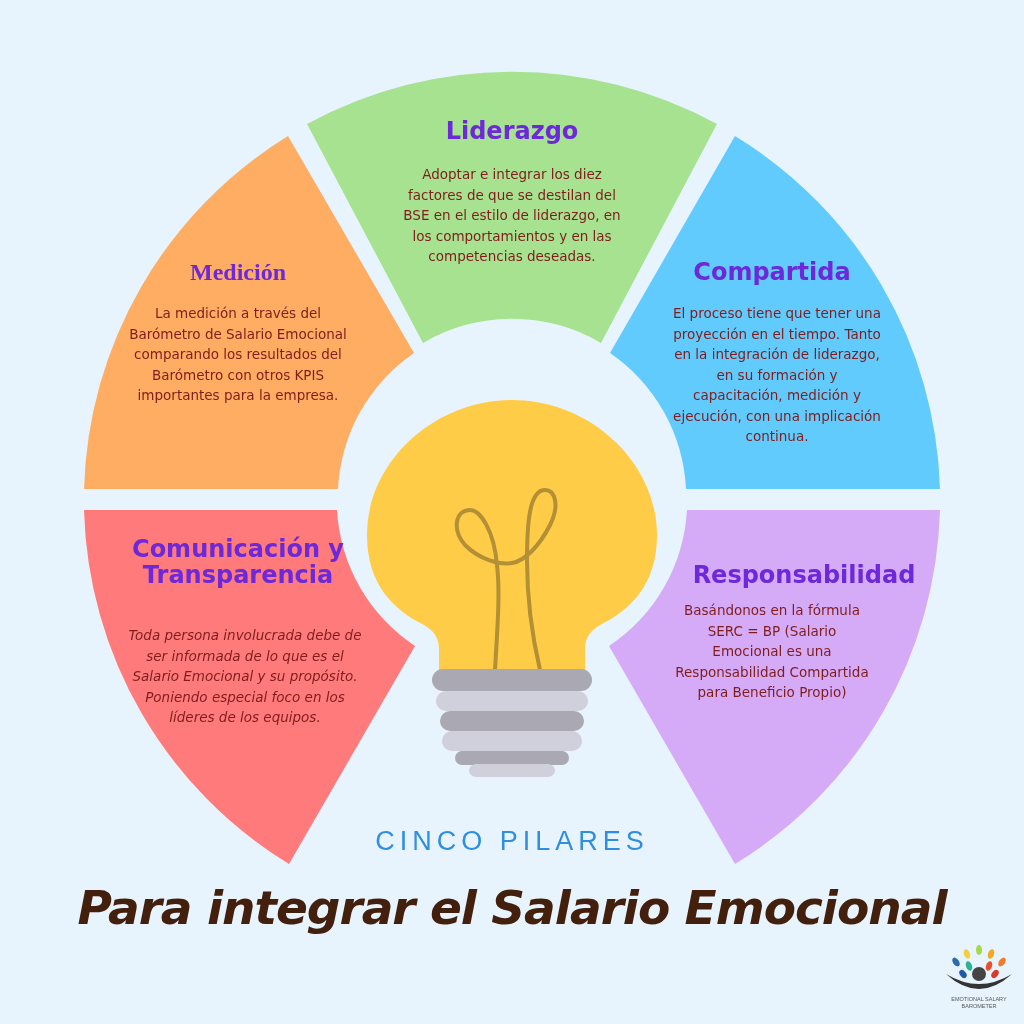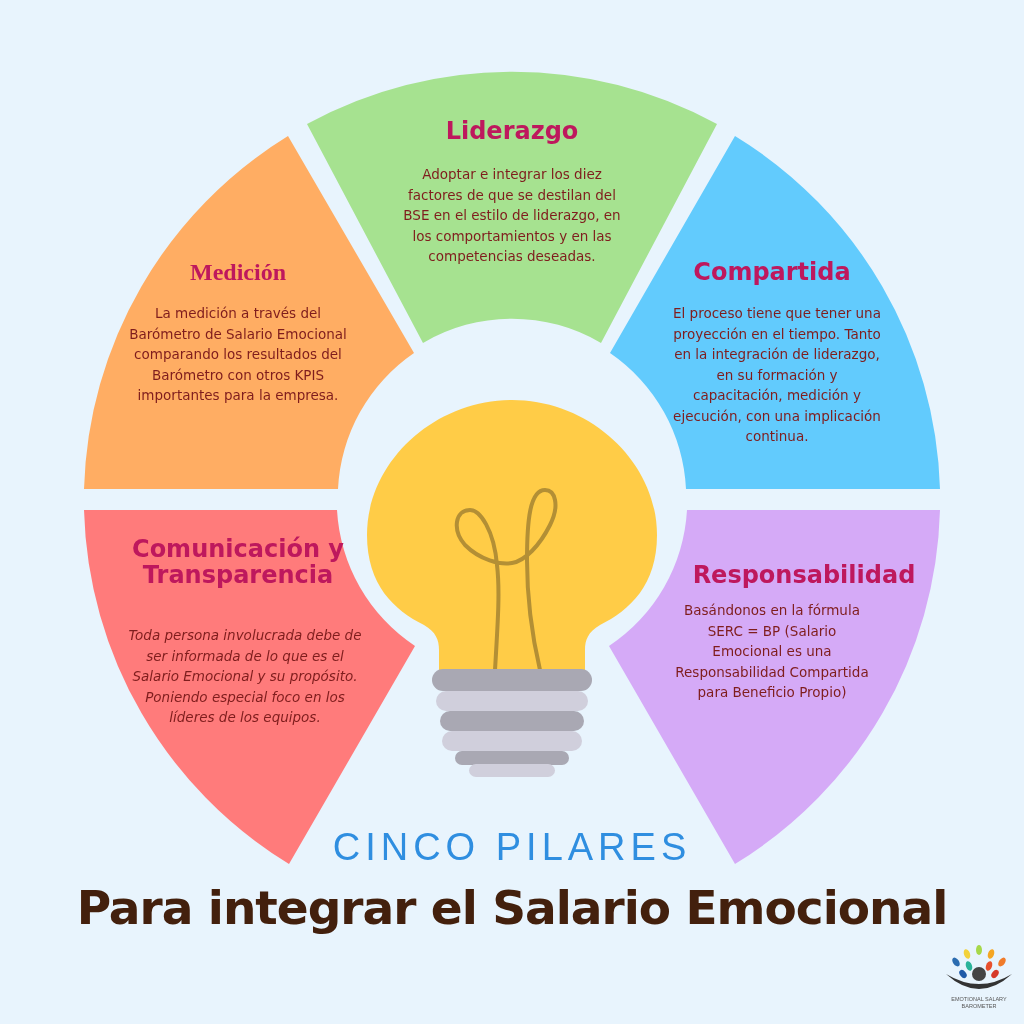--- a/index.html
+++ b/index.html
@@ -1,21 +1,21 @@
 <!DOCTYPE html>
 <html><head>
 <meta charset="utf-8">
 <style>
   html,body{margin:0;padding:0;}
   body{width:1024px;height:1024px;background:#e8f4fd;position:relative;overflow:hidden;font-family:"DejaVu Sans","Liberation Sans",sans-serif;}
   #wheel{position:absolute;left:0;top:0;width:1024px;height:1024px;}
-  .seg-title{position:absolute;color:#be185d;font-weight:bold;font-size:24px;text-align:center;line-height:26px;white-space:nowrap;}
+  .seg-title{position:absolute;color:#6d28d9;font-weight:bold;font-size:24px;text-align:center;line-height:26px;white-space:nowrap;}
   .seg-body{position:absolute;color:#7f1d1d;font-size:13.5px;line-height:20.5px;text-align:center;}
-  #subtitle{position:absolute;top:826px;left:0;width:1024px;text-align:center;color:#2f8ee0;font-size:38px;letter-spacing:5px;font-family:"Liberation Sans",sans-serif;}
-  #main-title{position:absolute;top:880px;left:0;width:1024px;text-align:center;color:#43200d;font-size:47px;font-weight:bold;line-height:56px;font-family:"DejaVu Sans",sans-serif;letter-spacing:-1px;}
+  #subtitle{position:absolute;top:826px;left:0;width:1024px;text-align:center;color:#2f8ee0;font-size:27px;letter-spacing:5px;font-family:"Liberation Sans",sans-serif;}
+  #main-title{position:absolute;top:880px;left:0;width:1024px;text-align:center;color:#43200d;font-size:47px;font-weight:bold;line-height:56px;font-family:"DejaVu Sans",sans-serif;letter-spacing:-1px;font-style:italic;}
   #logo{position:absolute;left:936px;top:944px;width:86px;height:78px;}
   #logo-text{position:absolute;left:0;top:52px;width:86px;text-align:center;font-size:5.5px;color:#555;line-height:7px;font-family:"Liberation Sans",sans-serif;}
 </style>
 </head>
 <body>
 
 <svg id="wheel" viewBox="0 0 1024 1024">
 
   <path fill="#a6e290" d="M 307 124 A 428 428 0 0 1 717 124 L 601 343 A 175 175 0 0 0 423 343 Z"></path>
 

